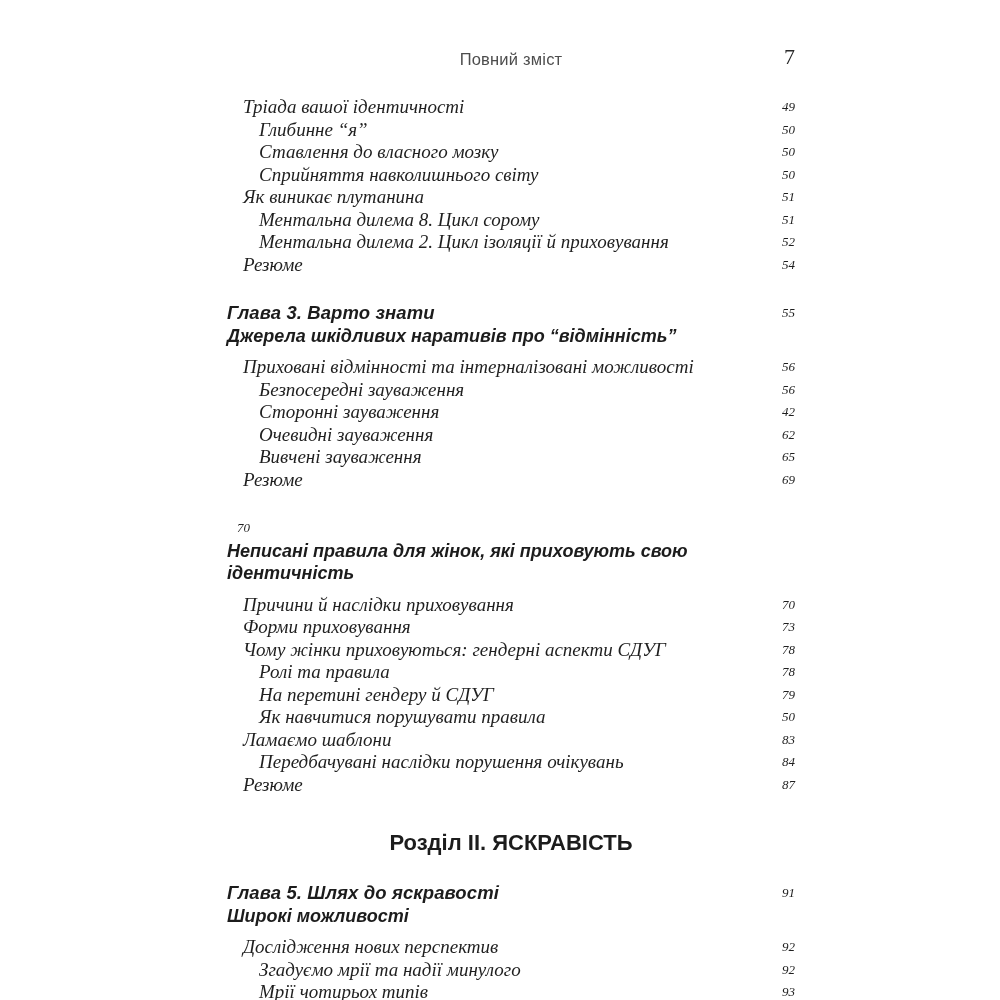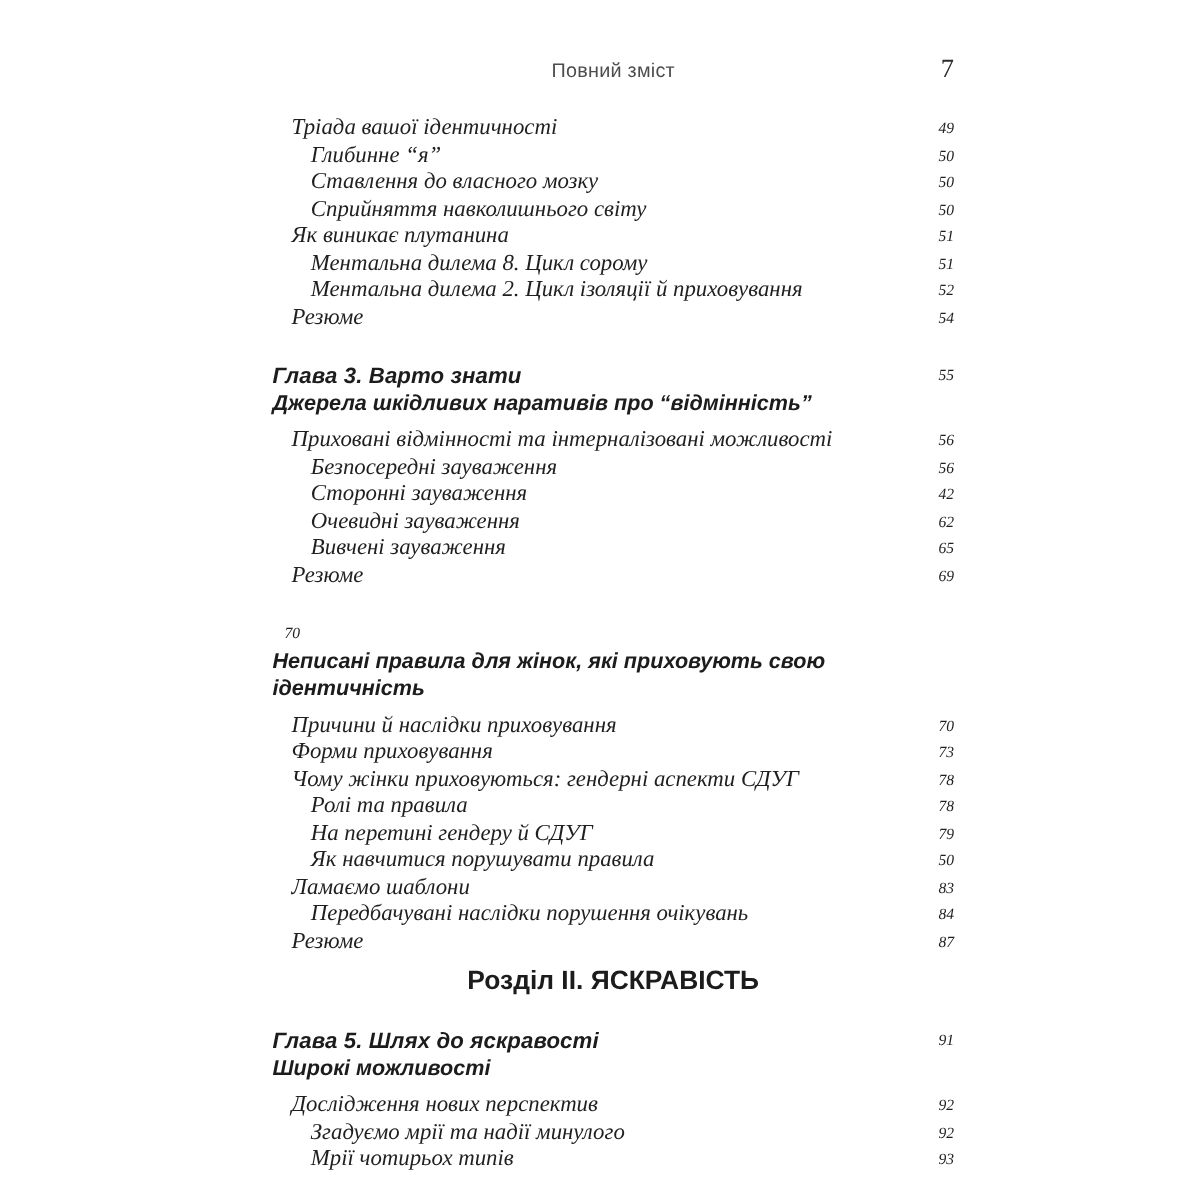--- a/index.html
+++ b/index.html
@@ -81,21 +81,21 @@
     line-height: 22.5px;
     margin-bottom: 9px;
   }
   .part-heading {
     font-family: "Liberation Sans", "DejaVu Sans", sans-serif;
     font-weight: 700;
     font-size: 22px;
     color: #1c1c1c;
     text-align: center;
     line-height: 26px;
-    margin-top: 8px;
+    margin-top: 34px;
     margin-bottom: 13px;
   }
 </style>
 </head>
 <body>
 
 <div class="page">
   <div class="running-head">
     <span class="head-title">Повний зміст</span>
     <span class="head-page">7</span>

